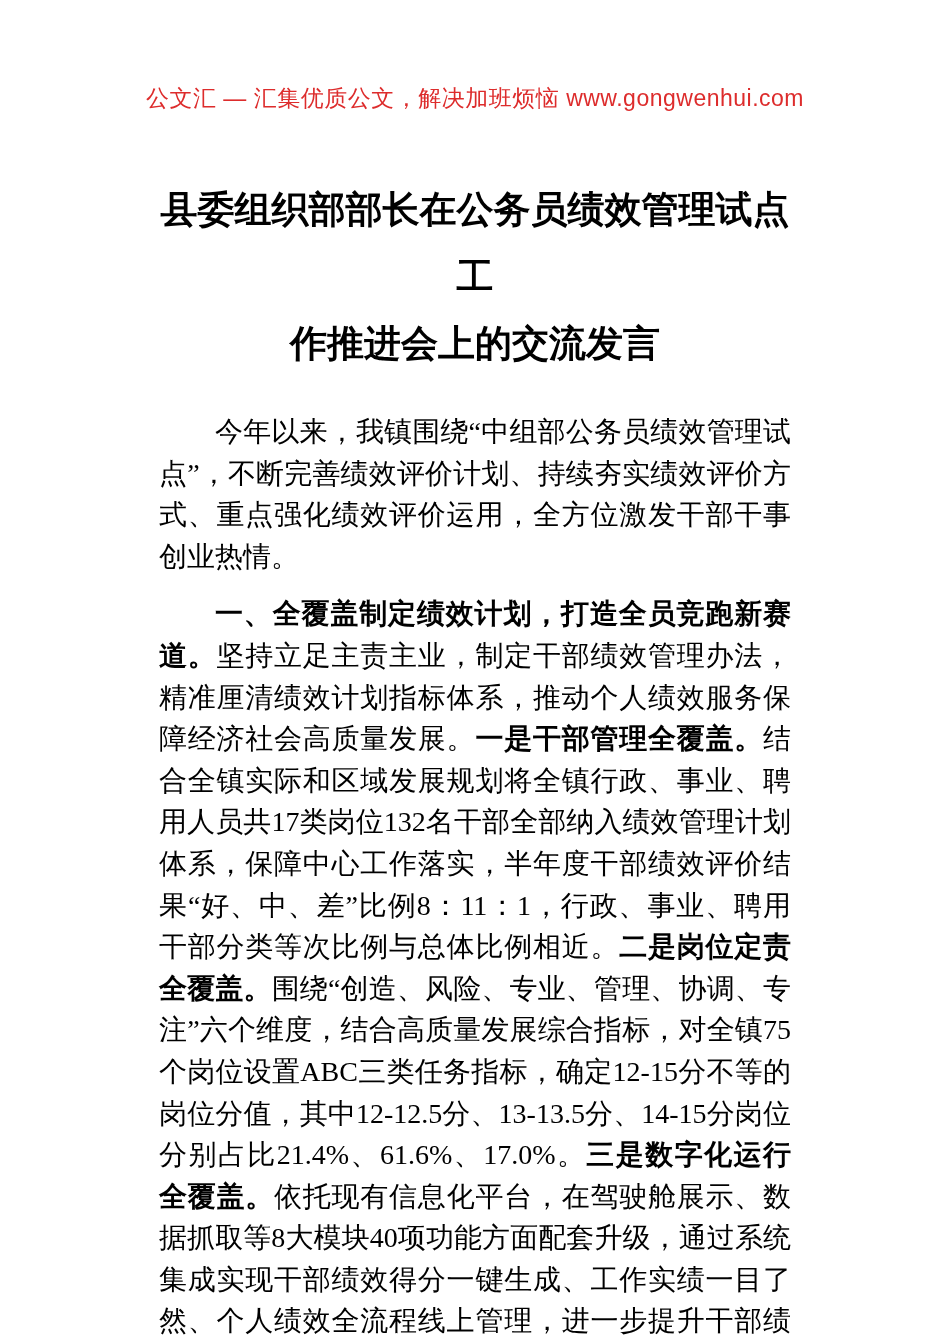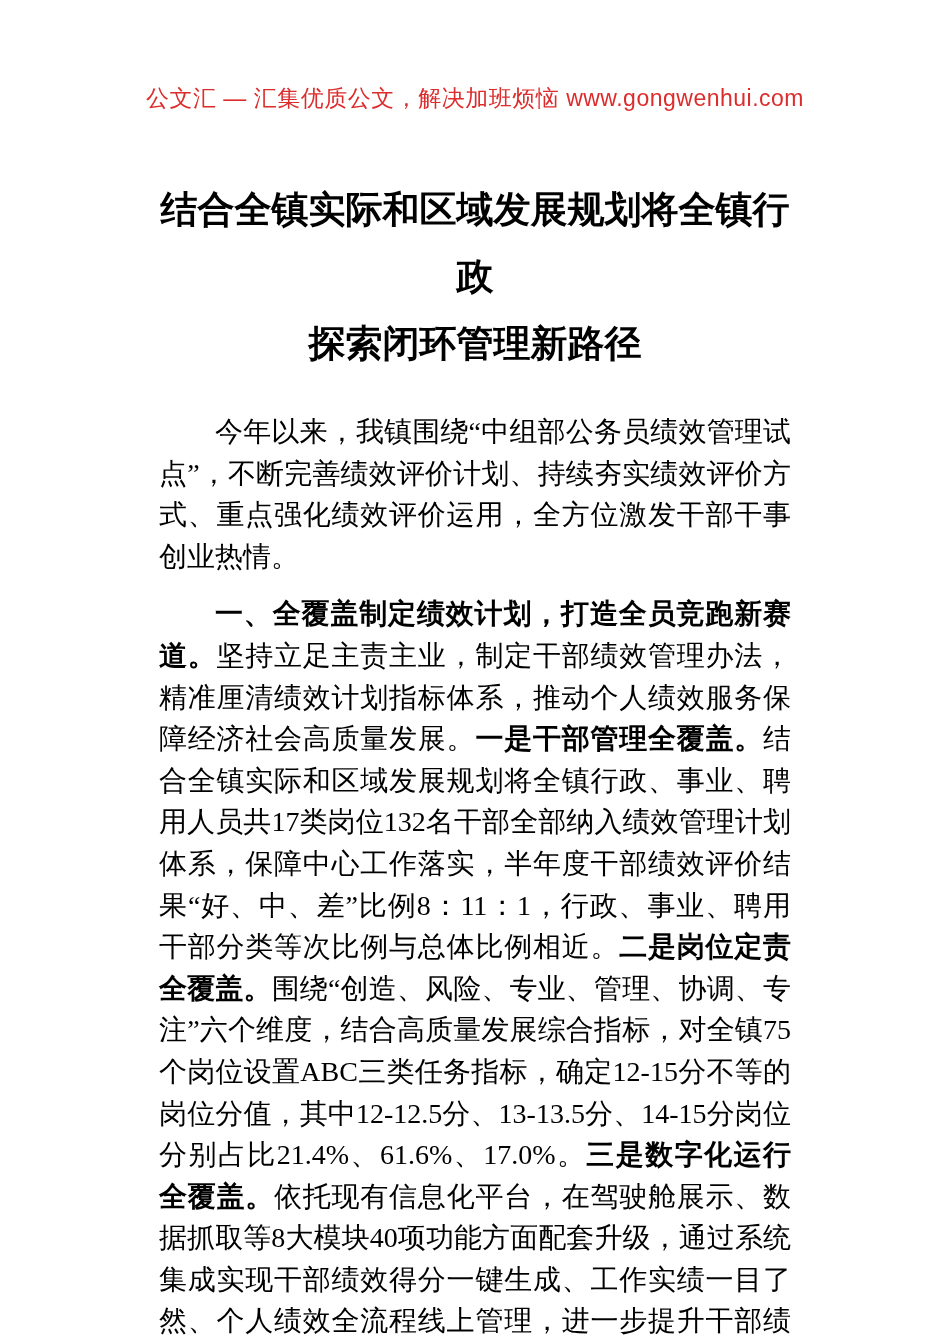--- a/index.html
+++ b/index.html
@@ -55,22 +55,22 @@
   .seg.bold { font-weight: 700; }
 </style>
 </head>
 <body>
 
 <div class="page">
 
   <div class="watermark">公文汇 — 汇集优质公文，解决加班烦恼 www.gongwenhui.com</div>
 
   <div class="doc-title">
-    <div>结合全镇实际和区域发展规划将全镇行政</div>
-    <div>探索闭环管理新路径</div>
+    <div>县委组织部部长在公务员绩效管理试点工</div>
+    <div>作推进会上的交流发言</div>
   </div>
 
   <div class="doc-body">
 
   <p class="para"><span class="seg">今年以来，我镇围绕“中组部公务员绩效管理试点”，不断完善绩效评价计划、持续夯实绩效评价方式、重点强化绩效评价运用，全方位激发干部干事创业热情。</span></p>
       <p class="para"><span class="seg bold">一、全覆盖制定绩效计划，打造全员竞跑新赛道。</span><span class="seg">坚持立足主责主业，制定干部绩效管理办法，精准厘清绩效计划指标体系，推动个人绩效服务保障经济社会高质量发展。</span><span class="seg bold">一是干部管理全覆盖。</span><span class="seg">结合全镇实际和区域发展规划将全镇行政、事业、聘用人员共17类岗位132名干部全部纳入绩效管理计划体系，保障中心工作落实，半年度干部绩效评价结果“好、中、差”比例8：11：1，行政、事业、聘用干部分类等次比例与总体比例相近。</span><span class="seg bold">二是岗位定责全覆盖。</span><span class="seg">围绕“创造、风险、专业、管理、协调、专注”六个维度，结合高质量发展综合指标，对全镇75个岗位设置ABC三类任务指标，确定12-15分不等的岗位分值，其中12-12.5分、13-13.5分、14-15分岗位分别占比21.4%、61.6%、17.0%。</span><span class="seg bold">三是数字化运行全覆盖。</span><span class="seg">依托现有信息化平台，在驾驶舱展示、数据抓取等8大模块40项功能方面配套升级，通过系统集成实现干部绩效得分一键生成、工作实绩一目了然、个人绩效全流程线上管理，进一步提升干部绩效管理工作质效。</span></p>
       <p class="para"><span class="seg bold">二、清单化夯实绩效执行，探索闭环管理新路径。</span></p>
     </div>
 
 </div>

